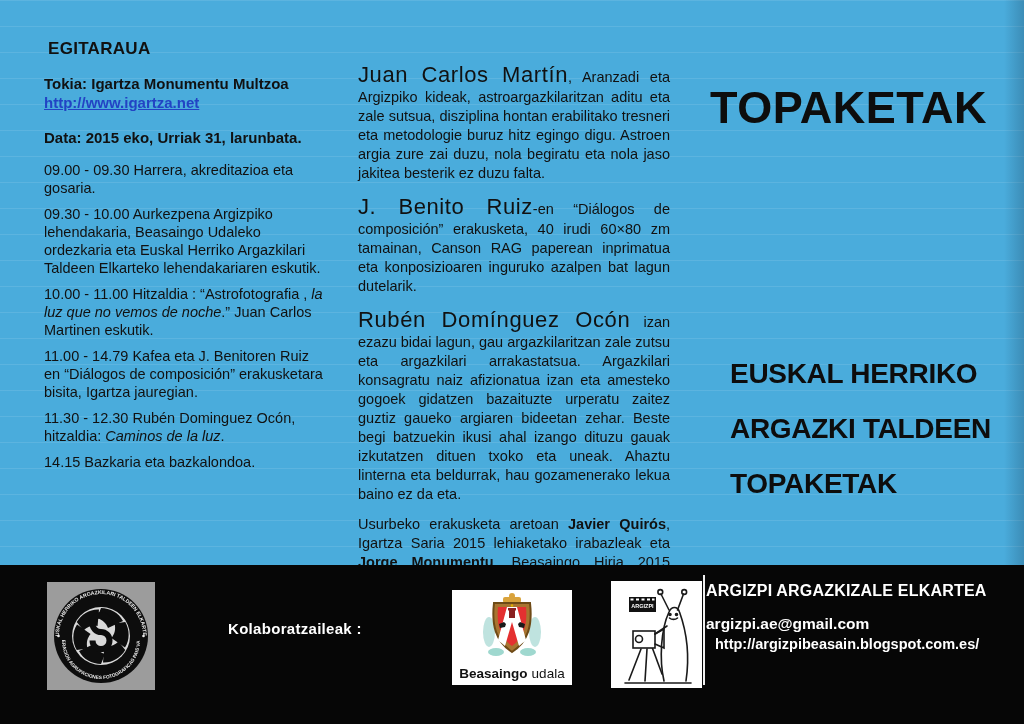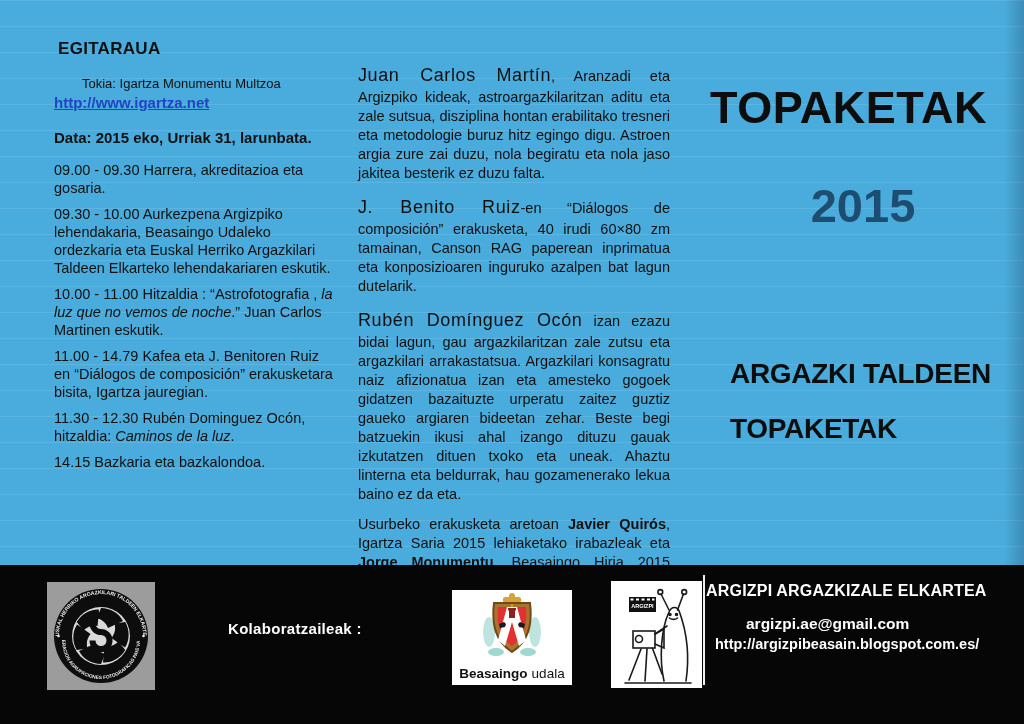--- a/index.html
+++ b/index.html
@@ -14,32 +14,32 @@
       rgba(255,255,255,0) 1px, rgba(255,255,255,0) 26px);
     color: #111;
   }
   .fold-shadow {
     position: absolute; top: 0; right: 0; width: 20px; height: 565px;
     background: linear-gradient(to right, rgba(10,30,50,0), rgba(10,30,50,0.22));
     pointer-events: none;
   }
 
   
-  .col-left { position: absolute; left: 54px; top: 40px; width: 294px; font-size: 14.5px; line-height: 18px; }
+  .col-left { position: absolute; left: 44px; top: 40px; width: 294px; font-size: 14.5px; line-height: 18px; }
   .col-left .heading { font-size: 17px; font-weight: bold; padding-left: 4px; letter-spacing: 0.3px; }
-  .col-left .venue { margin-top: 16px; font-weight: normal; font-size: 13px; line-height: 19px; margin-left: 28px; }
+  .col-left .venue { margin-top: 16px; font-weight: bold; font-size: 15px; line-height: 19px; }
   .col-left .venue-url { display: inline-block; font-size: 15px; line-height: 19px; font-weight: bold; color: #2243c4; text-decoration: underline; cursor: pointer; text-align: center; }
   .col-left .date-line { margin-top: 16px; margin-bottom: 14px; font-weight: bold; font-size: 15px; line-height: 19px; }
   .schedule p { margin: 0 12px 8px 0; }
   .schedule .it { font-style: italic; }
 
   
   .col-mid { position: absolute; left: 358px; top: 62px; width: 312px; font-size: 14.5px; line-height: 19px; text-align: justify; }
   .col-mid p { margin: 0 0 11px 0; }
-  .big-name { font-size: 18px; letter-spacing: 0.6px; line-height: 26px; }
+  .big-name { font-size: 22px; letter-spacing: 0.6px; line-height: 26px; }
   .bold { font-weight: bold; }
   .reg-line { margin-top: 4px; font-size: 15px; text-align: left; }
   .reg-price { margin-left: 52px; }
   .reg-url { display: inline-block; margin-top: 2px; font-size: 13px; font-weight: bold; color: #2243c4; text-decoration: underline; cursor: pointer; text-align: left; }
 
   
   .col-right { position: absolute; left: 690px; top: 60px; width: 322px; height: 505px; }
   .main-title { position: absolute; left: 20px; top: 22px; font-size: 45px; font-weight: bold; letter-spacing: 0.5px; color: #0d0d0d; }
   .main-year { position: absolute; left: 0; top: 118px; width: 100%; text-align: center; padding-left: 24px; font-size: 47px; font-weight: bold; color: #1d4d70; }
   .subtitle { position: absolute; left: 40px; top: 300px; font-size: 28px; font-weight: bold; letter-spacing: -0.3px; color: #0d0d0d; }
@@ -47,21 +47,21 @@
 
   
   .footer { position: absolute; left: 0; top: 565px; width: 1024px; height: 159px; background: #060606; color: #fff; }
   .faf-logo { position: absolute; left: 47px; top: 17px; width: 108px; height: 108px; }
   .kolab { position: absolute; left: 228px; top: 55px; font-size: 15px; font-weight: 600; letter-spacing: 0.3px; }
   .beasain-logo { position: absolute; left: 452px; top: 25px; width: 120px; height: 95px; }
   .snail-logo { position: absolute; left: 611px; top: 16px; width: 91px; height: 107px; }
   .footer-divider { position: absolute; left: 703px; top: 10px; width: 2px; height: 110px; background: #f0f0f0; }
   .footer-right { position: absolute; left: 706px; top: 16px; width: 312px; text-align: left; }
   .footer-right .org { font-size: 16px; font-weight: bold; line-height: 19px; margin-bottom: 14px; letter-spacing: 0.2px; }
-  .footer-right .email { font-size: 15.5px; font-weight: bold; line-height: 19px; margin-bottom: 2px; margin-left: 40px; }
+  .footer-right .email { font-size: 15.5px; font-weight: bold; line-height: 19px; margin-bottom: 2px; }
   .footer-right .blog { font-size: 14.5px; font-weight: bold; line-height: 19px; padding-left: 9px; }
 </style>
 </head>
 <body>
 
 <div class="page">
 
   <div class="col-left">
     <div class="heading">EGITARAUA</div>
     <div class="venue">Tokia: Igartza Monumentu Multzoa</div>
@@ -81,22 +81,22 @@
     <p><span class="big-name">Juan Carlos Martín</span><span>, </span><span>Aranzadi eta Argizpiko kideak, astroargazkilaritzan aditu eta zale sutsua, disziplina hontan erabilitako tresneri eta metodologie buruz hitz egingo digu. Astroen argia zure zai duzu, nola begiratu eta nola jaso jakitea besterik ez duzu falta.</span></p>
     <p><span class="big-name">J. Benito Ruiz</span><span>-en </span><span>“Diálogos de composición” erakusketa, 40 irudi  60×80 zm tamainan, Canson RAG paperean inprimatua eta konposizioaren inguruko azalpen bat lagun dutelarik.</span></p>
     <p><span class="big-name">Rubén Domínguez Ocón</span><span> </span><span>izan ezazu bidai lagun, gau argazkilaritzan zale zutsu eta argazkilari arrakastatsua. Argazkilari konsagratu naiz afizionatua izan eta amesteko gogoek gidatzen bazaituzte urperatu zaitez guztiz gaueko argiaren bideetan zehar. Beste begi batzuekin ikusi ahal izango dituzu gauak izkutatzen dituen txoko eta uneak. Ahaztu linterna eta beldurrak, hau gozamenerako lekua baino ez da eta.</span></p>
     <p><span>Usurbeko erakusketa aretoan </span><span class="bold">Javier Quirós</span><span>, Igartza Saria 2015 lehiaketako irabazleak eta </span><span class="bold">Jorge Monumentu</span><span>, Beasaingo Hiria 2015 sariaren irabazleak duten erakusketa ikusteko aukera izango dugu egileekin batera.</span></p>
     <p class="reg-line"><span>Izen emate web bidez:</span><span class="reg-price">35 €</span></p>
     <a class="reg-url">https://secure.jotformeu.com/Argizpi/Topaketak2015</a>
   </div>
 
   <div class="col-right">
     <div class="main-title">TOPAKETAK</div>
-    <div class="main-year">2015</div>
     <div class="subtitle">
+      <div>EUSKAL HERRIKO</div>
       <div>ARGAZKI TALDEEN</div>
       <div>TOPAKETAK</div>
     </div>
   </div>
 
   <div class="fold-shadow"></div>
 
   <div class="footer">
 
     <svg class="faf-logo" viewBox="0 0 108 108">

